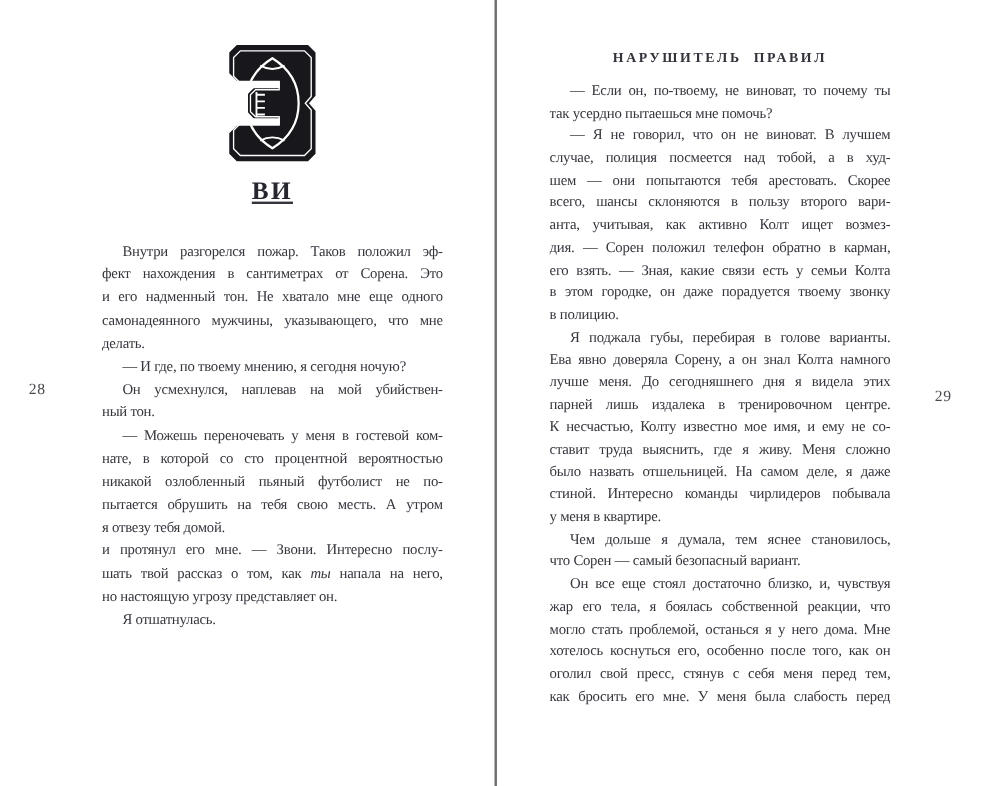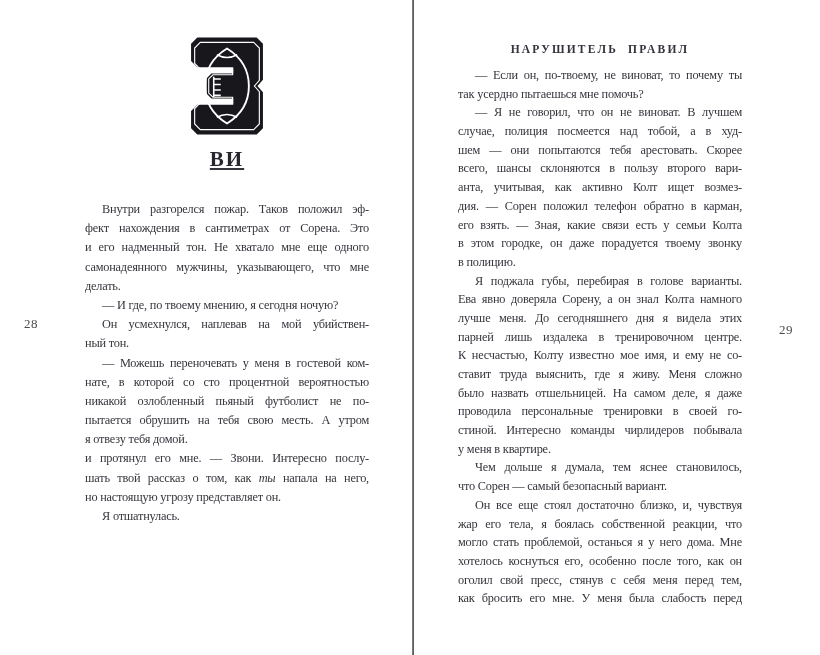--- a/index.html
+++ b/index.html
@@ -114,21 +114,20 @@
           <div class="line last">в полицию.</div>
         </div>
         <div class="para">
           <div class="line first">Я поджала губы, перебирая в голове варианты.</div>
           <div class="line">Ева явно доверяла Сорену, а он знал Колта намного</div>
           <div class="line">лучше меня. До сегодняшнего дня я видела этих</div>
           <div class="line">парней лишь издалека в тренировочном центре.</div>
           <div class="line">К несчастью, Колту известно мое имя, и ему не со-</div>
           <div class="line">ставит труда выяснить, где я живу. Меня сложно</div>
           <div class="line">было назвать отшельницей. На самом деле, я даже</div>
-          <div class="line">проводила персональные тренировки в своей го-</div>
           <div class="line">стиной. Интересно команды чирлидеров побывала</div>
           <div class="line last">у меня в квартире.</div>
         </div>
         <div class="para">
           <div class="line first">Чем дольше я думала, тем яснее становилось,</div>
           <div class="line last">что Сорен — самый безопасный вариант.</div>
         </div>
         <div class="para">
           <div class="line first">Он все еще стоял достаточно близко, и, чувствуя</div>
           <div class="line">жар его тела, я боялась собственной реакции, что</div>

